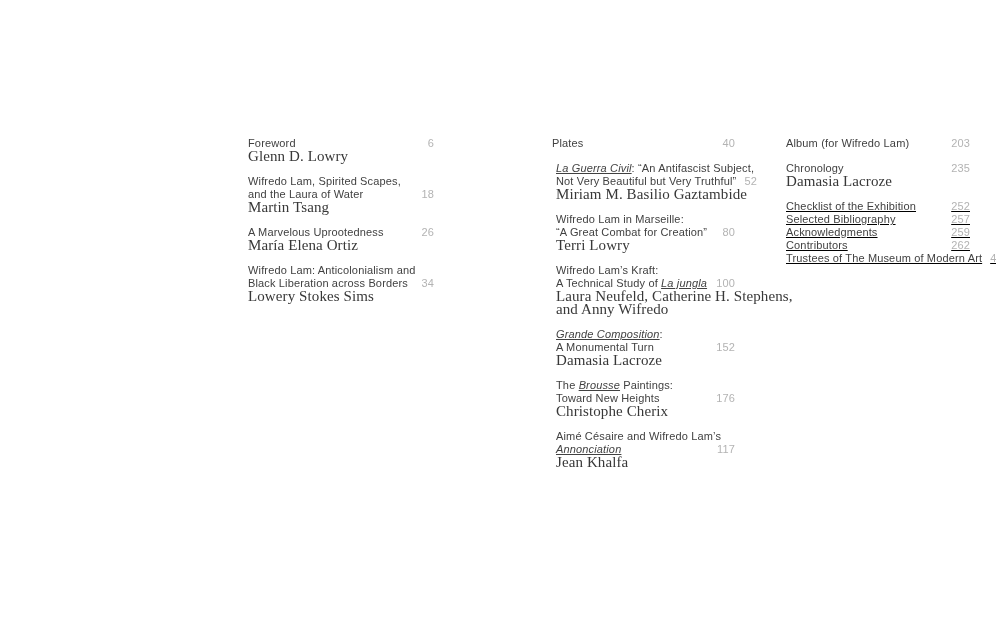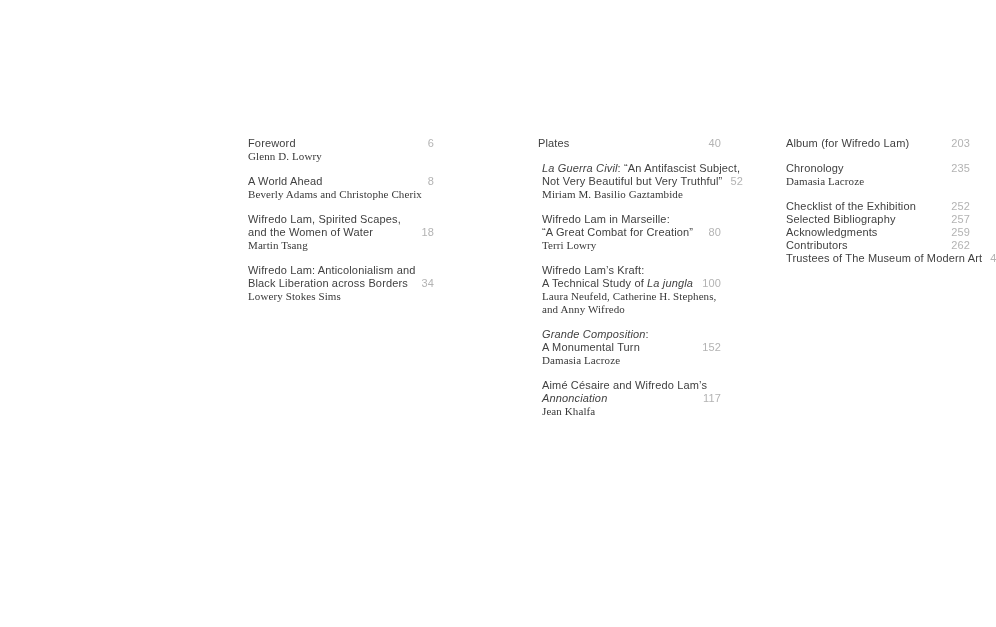--- a/index.html
+++ b/index.html
@@ -9,84 +9,84 @@
     font-family: "Liberation Sans", sans-serif;
     overflow: hidden;
   }
   .page {
     position: relative;
     width: 829px; height: 627px;
     background: #ffffff;
   }
   .toc-col { position: absolute; top: 137px; }
   .toc-col.col-0 { left: 248px; width: 186px; }
-  .toc-col.col-1 { left: 538px; width: 183px; }
+  .toc-col.col-1 { left: 552px; width: 183px; }
   .toc-col.col-2 { left: 748px; width: 184px; margin-left: 38px; }
 
   .entry { margin-bottom: 12px; }
-  .entry.tight { margin-bottom: 0; }
+  .entry.tight { margin-bottom: 0; text-decoration: underline; }
   .entry.indent { padding-left: 4px; }
 
   .title-line {
     display: flex;
     justify-content: space-between;
     align-items: baseline;
     font-size: 11px;
     line-height: 13px;
     color: #414141;
     letter-spacing: 0.15px;
   }
   .title-text { white-space: nowrap; }
-  .title-text .it { font-style: italic; }
+  .title-text .it { font-style: italic; text-decoration: underline; }
 
   .page-num {
     font-size: 11px;
     line-height: 13px;
     color: #b3b3b3;
     padding-left: 8px;
     flex: none;
   }
 
   .author-line {
     font-family: "Liberation Serif", serif;
-    font-size: 11px;
+    font-size: 15px;
     line-height: 13px;
     color: #383838;
     letter-spacing: 0.1px;
     white-space: nowrap;
   }
 </style>
 </head>
 <body>
 
 <div class="page">
   <div class="toc-col col-0">
       <div class="entry">
         <div class="title-line">
           <span class="title-text"><span>Foreword</span></span>
           <span class="page-num">6</span>
         </div>
         <div class="author-line">Glenn D. Lowry</div>
       </div>
       <div class="entry">
         <div class="title-line">
-          <span class="title-text"><span>A World Ahead</span></span>
-          <span class="page-num">8</span>
-        </div>
-        <div class="author-line">Beverly Adams and Christophe Cherix</div>
-      </div>
-      <div class="entry">
-        <div class="title-line">
           <span class="title-text"><span>Wifredo Lam, Spirited Scapes,</span></span>
         </div>
         <div class="title-line">
-          <span class="title-text"><span>and the Women of Water</span></span>
+          <span class="title-text"><span>and the Laura of Water</span></span>
           <span class="page-num">18</span>
         </div>
         <div class="author-line">Martin Tsang</div>
+      </div>
+      <div class="entry">
+        <div class="title-line">
+          <span class="title-text"><span>A Marvelous Uprootedness</span></span>
+          <span class="page-num">26</span>
+        </div>
+        <div class="author-line">María Elena Ortiz</div>
       </div>
       <div class="entry">
         <div class="title-line">
           <span class="title-text"><span>Wifredo Lam: Anticolonialism and</span></span>
         </div>
         <div class="title-line">
           <span class="title-text"><span>Black Liberation across Borders</span></span>
           <span class="page-num">34</span>
         </div>
         <div class="author-line">Lowery Stokes Sims</div>
@@ -135,20 +135,30 @@
           <span class="title-text"><span class="it">Grande Composition</span><span>:</span></span>
         </div>
         <div class="title-line">
           <span class="title-text"><span>A Monumental Turn</span></span>
           <span class="page-num">152</span>
         </div>
         <div class="author-line">Damasia Lacroze</div>
       </div>
       <div class="entry indent">
         <div class="title-line">
+          <span class="title-text"><span>The </span><span class="it">Brousse</span><span> Paintings:</span></span>
+        </div>
+        <div class="title-line">
+          <span class="title-text"><span>Toward New Heights</span></span>
+          <span class="page-num">176</span>
+        </div>
+        <div class="author-line">Christophe Cherix</div>
+      </div>
+      <div class="entry indent">
+        <div class="title-line">
           <span class="title-text"><span>Aimé Césaire and Wifredo Lam’s</span></span>
         </div>
         <div class="title-line">
           <span class="title-text"><span class="it">Annonciation</span></span>
           <span class="page-num">117</span>
         </div>
         <div class="author-line">Jean Khalfa</div>
       </div>
     </div>
   <div class="toc-col col-2">

